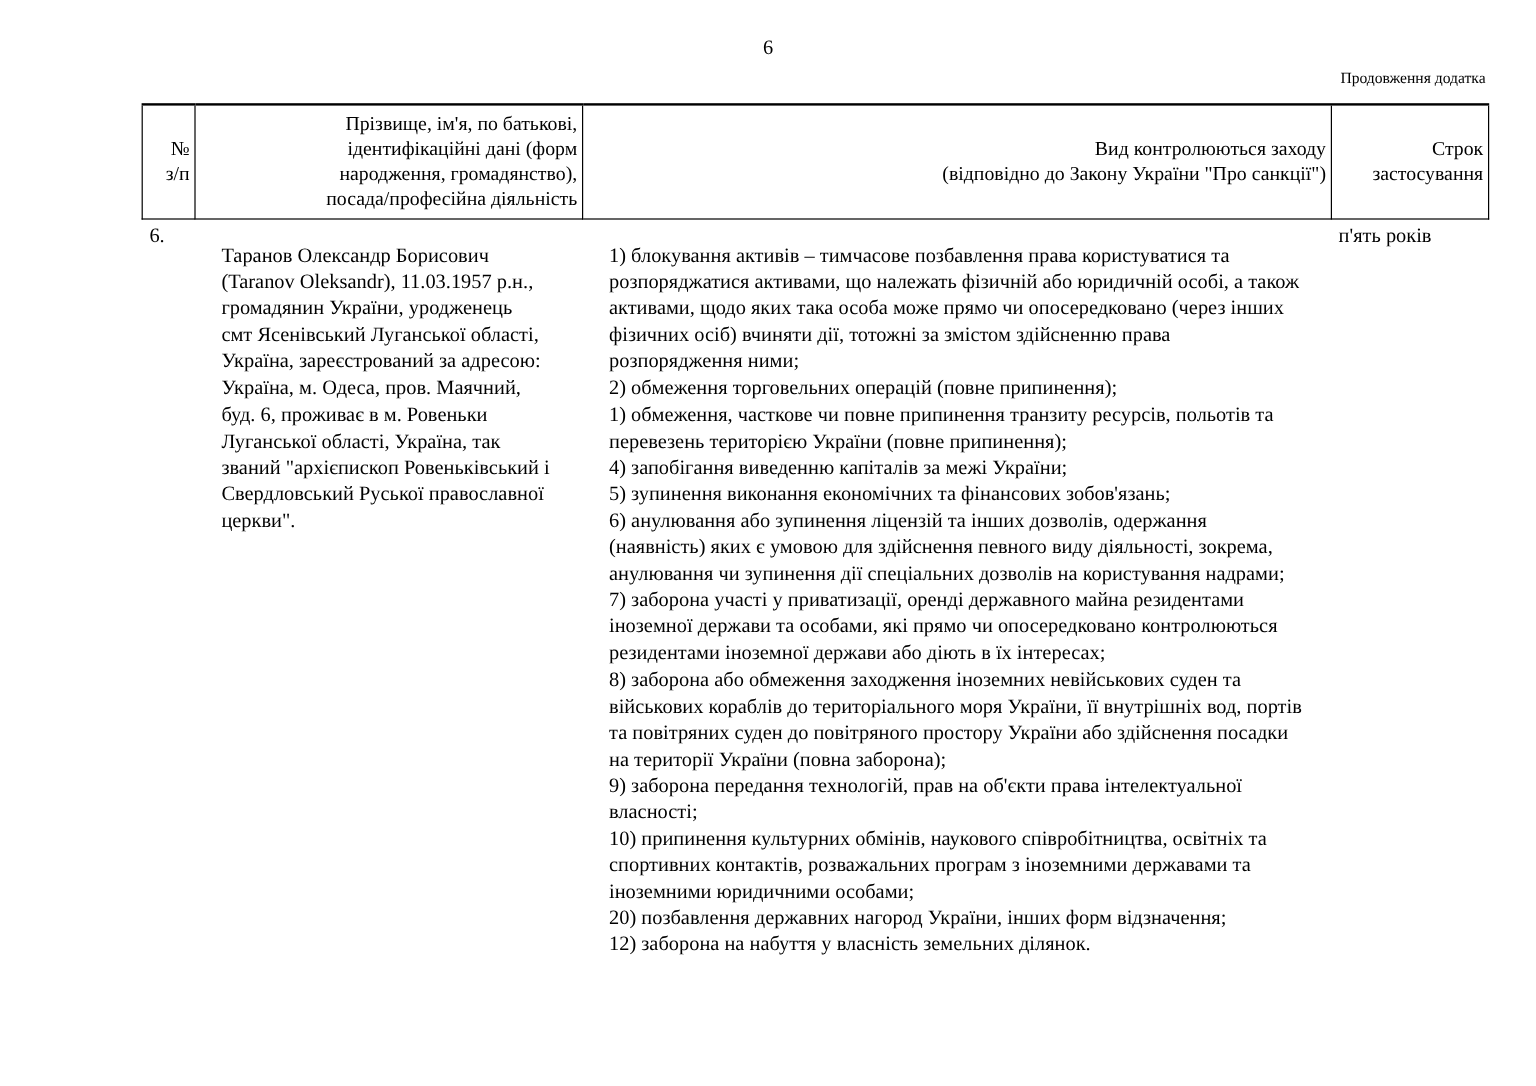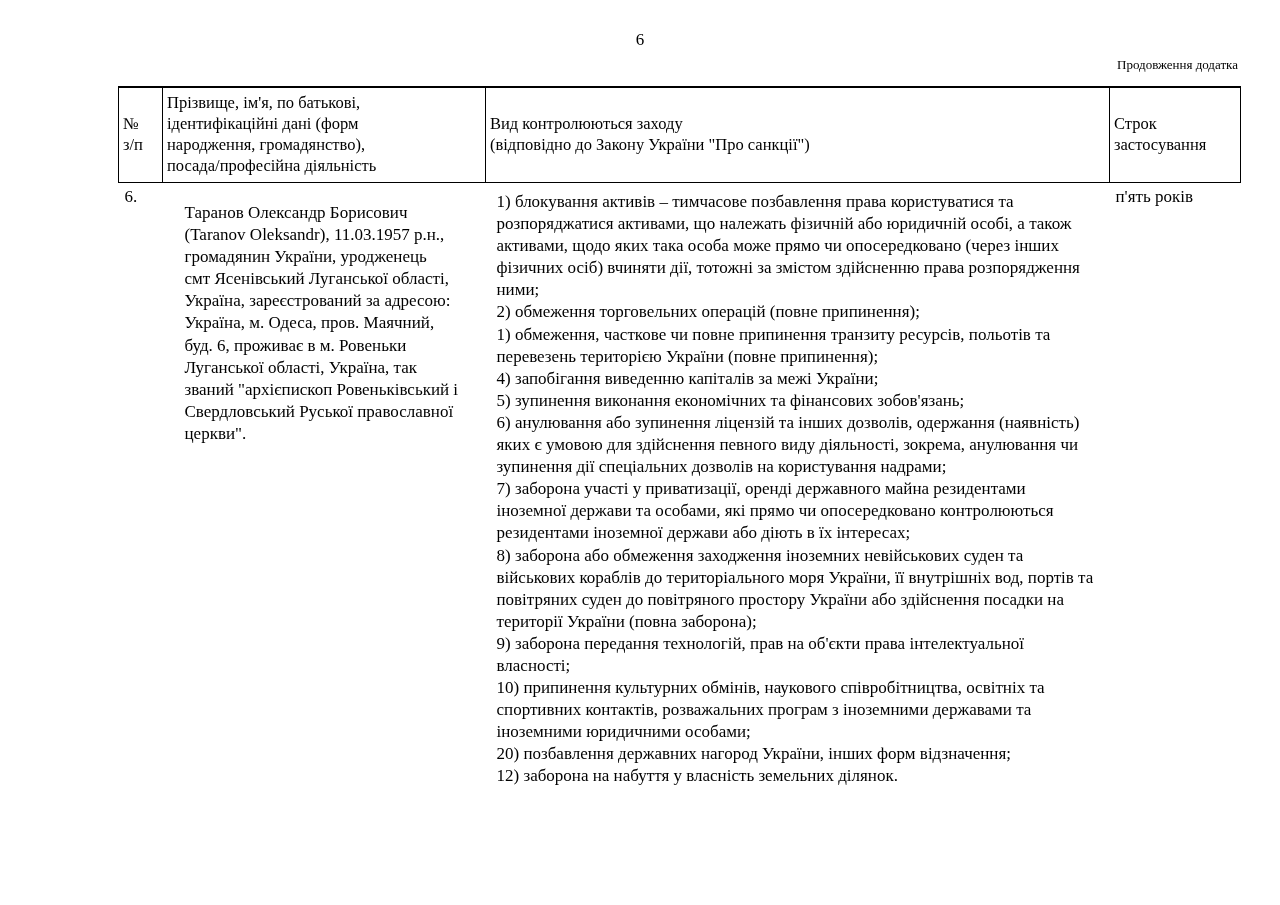--- a/index.html
+++ b/index.html
@@ -58,21 +58,21 @@
   .sanctions-table col.c-measure{ width: 624px; }
   .sanctions-table col.c-term   { width: 131px; }
 
   .sanctions-table thead th {
     border: 1px solid #000000;
     border-top-width: 2px;
     padding: 4px 4px 6px 4px;
     font-weight: normal;
     font-size: 16.5px;
     line-height: 21px;
-    text-align: left;
+    text-align: right;
     vertical-align: middle;
   }
 
   .sanctions-table tbody td {
     border: 0;
     border-top: 1px solid #000000;
     padding: 3px 6px 0 6px;
     font-size: 17px;
     line-height: 22.1px;
     vertical-align: top;
@@ -104,21 +104,21 @@
   }
 
   .hdr-line { display: block; }
 
   .person-text {
     margin: 16px;
     white-space: pre-line;
   }
 
   .measure-list {
-    margin: 5px;
+    margin: 16px;
     padding: 0;
     list-style: none;
   }
   .measure-list li {
     margin: 0;
     padding: 0;
     text-align: left;
   }
 </style>
 </head>

